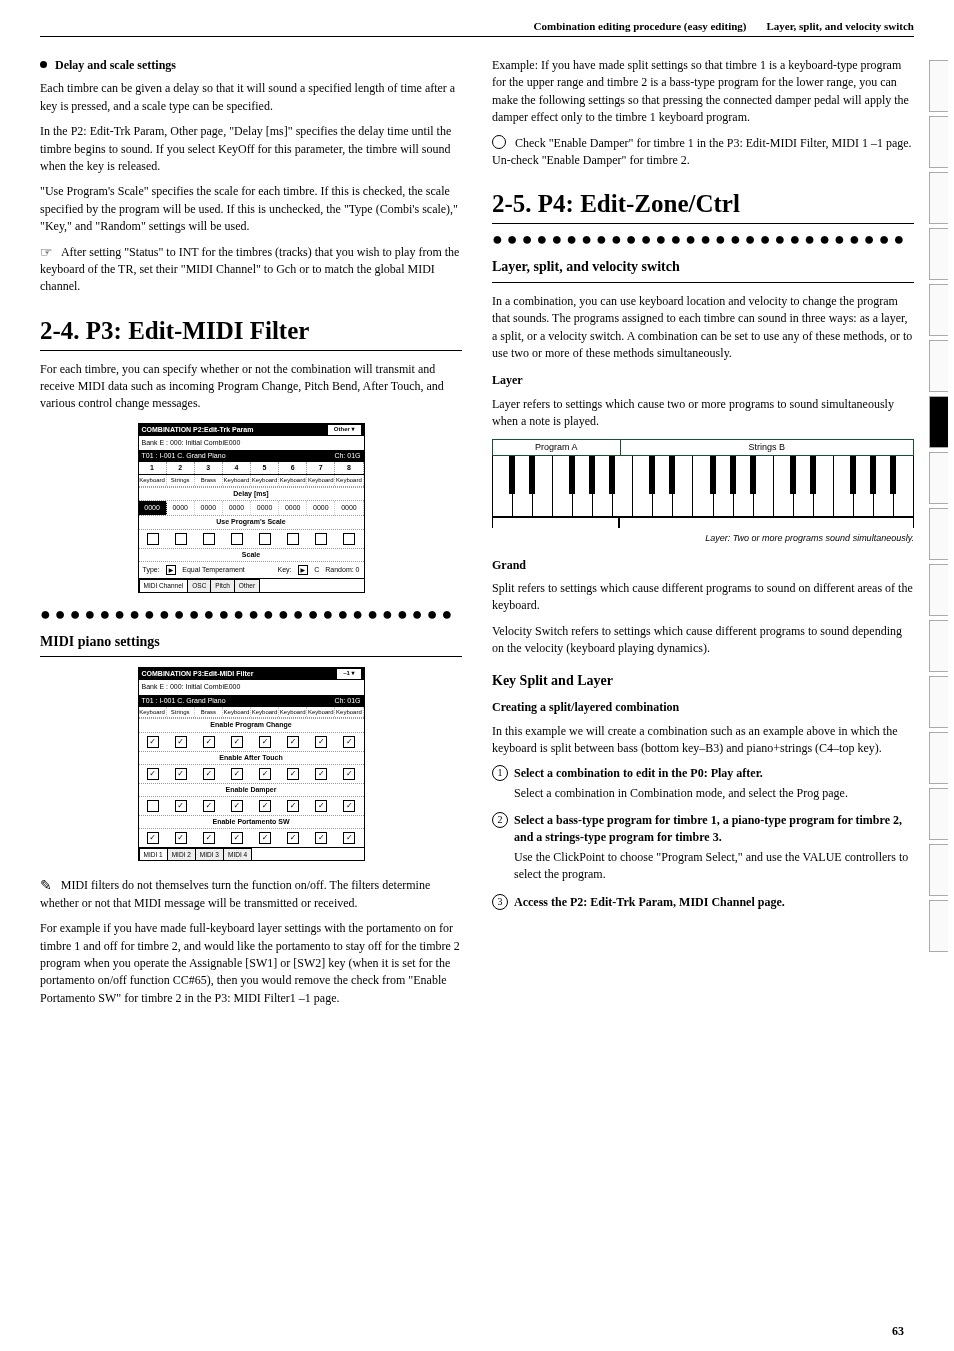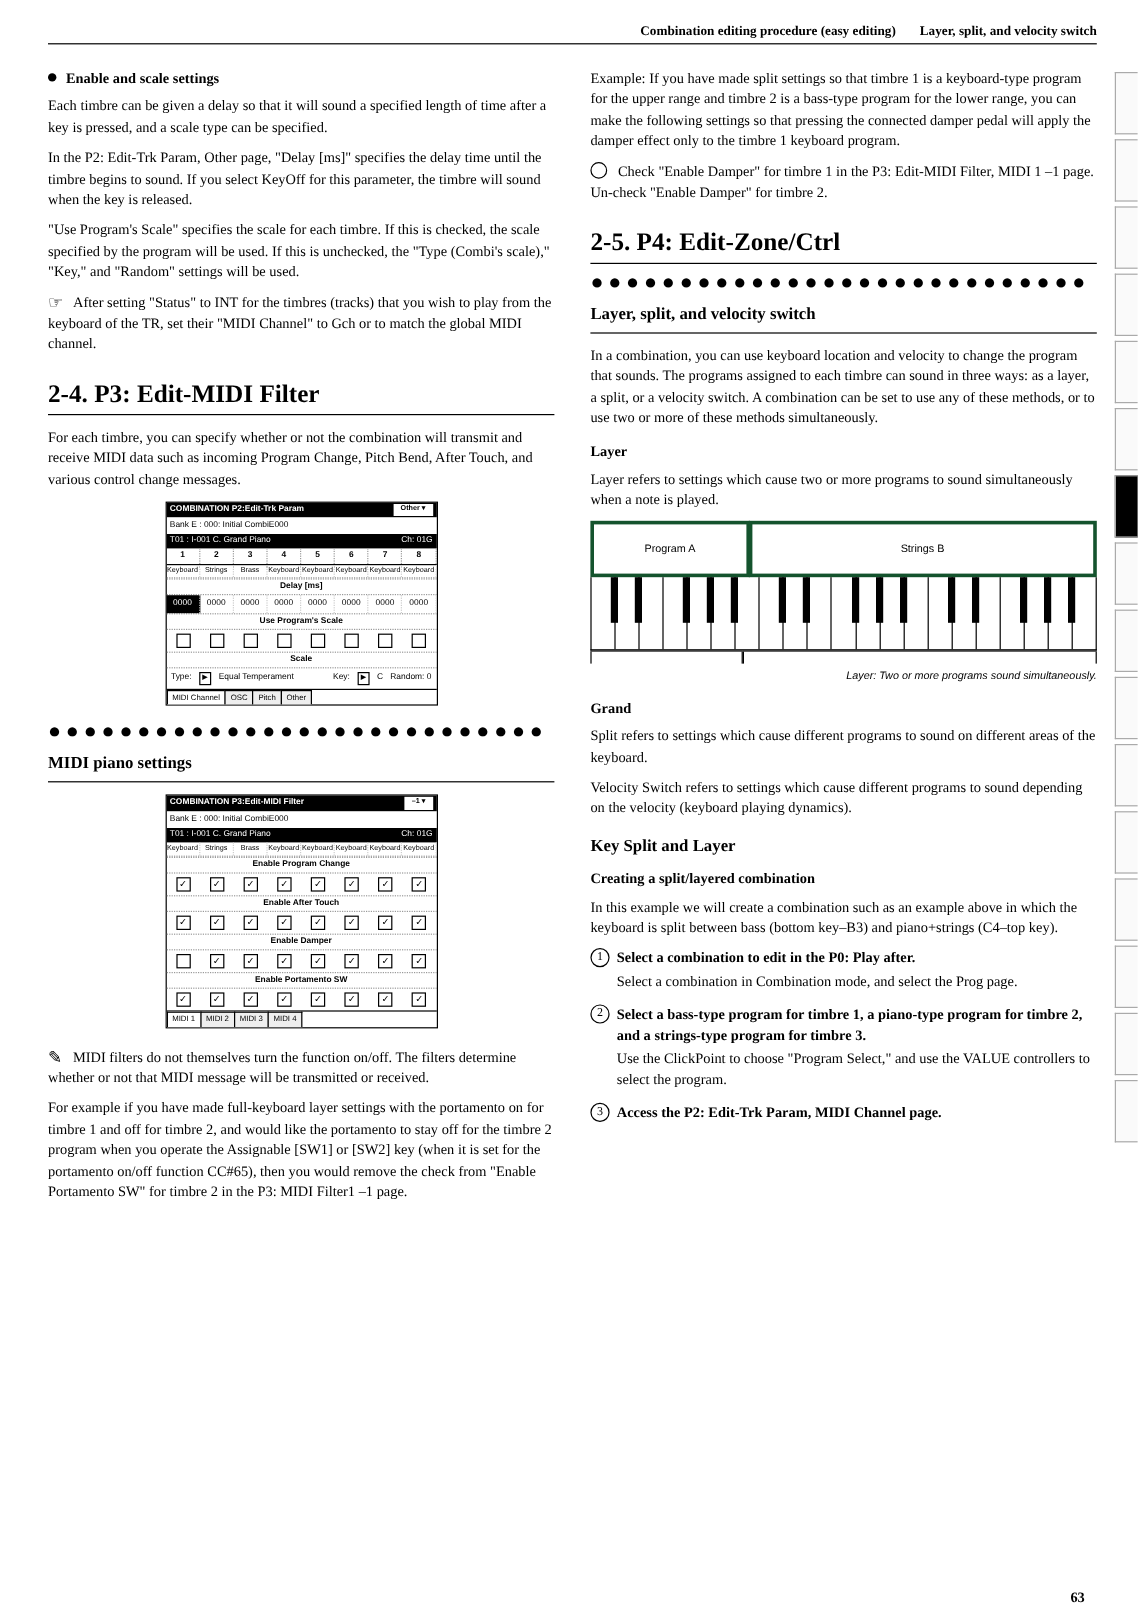--- a/index.html
+++ b/index.html
@@ -61,21 +61,21 @@
     margin-right: 6px;
     vertical-align: -1px;
   }
   .pencil-icon {
     font-size: 14px;
     line-height: 1;
     margin-right: 6px;
     vertical-align: -1px;
   }
   .h2 {
-    font-size: 21px;
+    font-size: 25px;
     font-weight: bold;
     margin: 20px 0 2px 0;
     line-height: 1.2;
   }
   .h3 {
     font-size: 14px;
     font-weight: bold;
     margin: 14px 0 6px 0;
     line-height: 1.25;
   }
@@ -214,23 +214,23 @@
   .step { display:flex; align-items:flex-start; margin-bottom:10px; }
   .step-body { flex:1 1 auto; }
   .kb-box {
     width: 100%;
     font-size:9px;
     font-family:Arial,sans-serif;
     margin: 8px 0 12px 0;
   }
   .kb-labels { display:flex; }
   .kb-labels > div {
-    border:3px solid #14532d;
+    border:1px solid #14532d;
     text-align:center;
-    padding:14px 0;
+    padding:1px 0;
   }
   .kb-labels .l1 { flex: 0 0 30%; }
   .kb-labels .l2 { flex: 1 1 auto; margin-left:-1px; }
   .kb-keys {
     height:60px;
     border:1px solid #000; border-top:none;
     display:flex;
   }
   .kb-keys .white {
     flex:1 1 auto;
@@ -298,21 +298,21 @@
     <span>Layer, split, and velocity switch</span>
   </div>
   <div class="hdr-rule"></div>
 
   <div class="cols">
 
     <div class="col">
 
       <div class="bullet-row">
         <div class="bullet-dot"></div>
-        <div class="bullet-label">Enable and scale settings</div>
+        <div class="bullet-label">Delay and scale settings</div>
       </div>
       <p>Each timbre can be given a delay so that it will sound a specified length of time after a key is pressed, and a scale type can be specified.</p>
       <p>In the P2: Edit-Trk Param, Other page, "Delay [ms]" specifies the delay time until the timbre begins to sound. If you select KeyOff for this parameter, the timbre will sound when the key is released.</p>
       <p>"Use Program's Scale" specifies the scale for each timbre. If this is checked, the scale specified by the program will be used. If this is unchecked, the "Type (Combi's scale)," "Key," and "Random" settings will be used.</p>
 
       <p>
         <span class="hand-icon">☞</span>
         <span>After setting "Status" to INT for the timbres (tracks) that you wish to play from the keyboard of the TR, set their "MIDI Channel" to Gch or to match the global MIDI channel.</span>
       </p>
 

